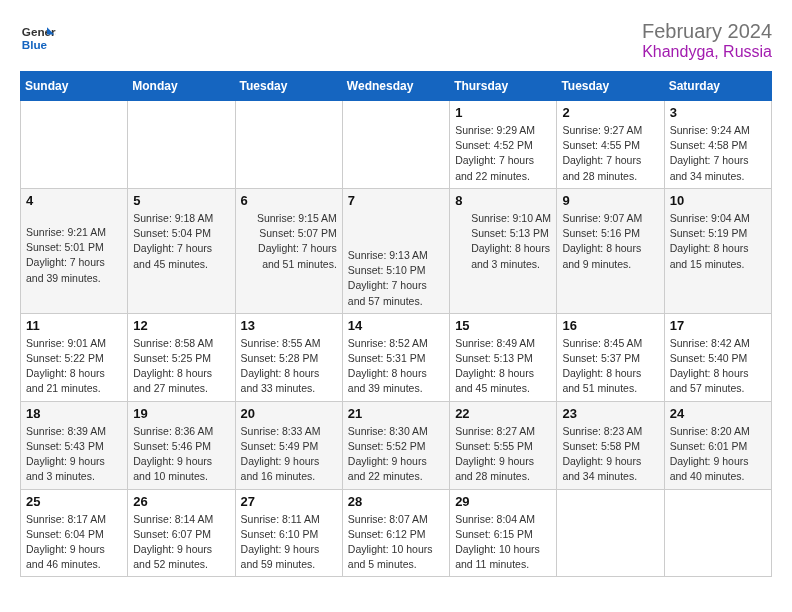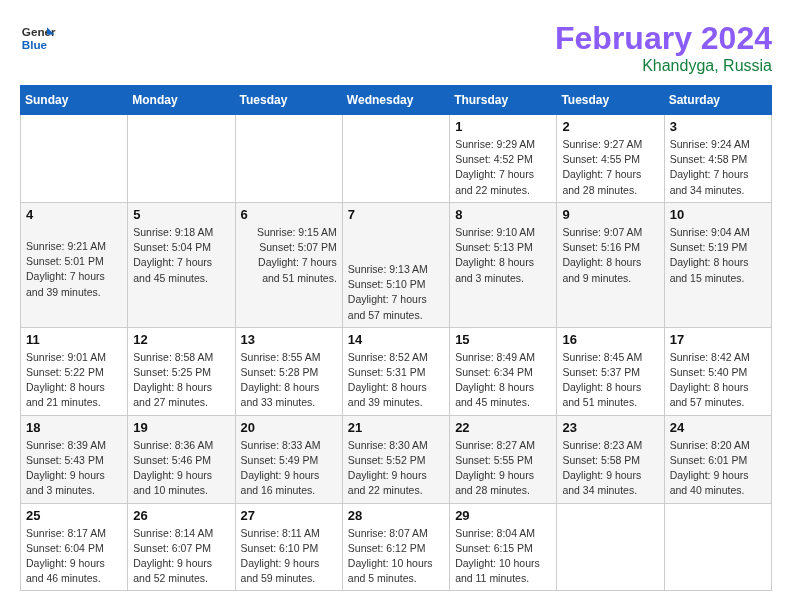--- a/index.html
+++ b/index.html
@@ -20,27 +20,27 @@
       display: flex;
       align-items: center;
       gap: 4px;
     }
     .logo-icon {
       width: 36px;
       height: 36px;
     }
     .title-block { text-align: right; }
     .month-title {
-      font-size: 32px;
-      font-weight: bold;
-      color: #8b5cf6;
+      font-size: 20px;
+      font-weight: normal;
+      color: #737373;
     }
     .location {
       font-size: 16px;
-      color: #15803d;
+      color: #a21caf;
     }
     table {
       width: 100%;
       border-collapse: collapse;
       font-size: 11px;
     }
     thead tr th {
       background-color: #1565C0;
       color: #fff;
       padding: 7px 4px;
@@ -156,21 +156,21 @@
         </td>
         <td>
           <div class="day-num">7</div>
           <div class="day-info" style="white-space: pre-line; margin-top: 40px;">Sunrise: 9:13 AM
 Sunset: 5:10 PM
 Daylight: 7 hours
 and 57 minutes.</div>
         </td>
         <td>
           <div class="day-num">8</div>
-          <div class="day-info" style="white-space: pre-line;">Sunrise: 9:10 AM
+          <div class="day-info" style="white-space: pre-line; margin-left: 16px;">Sunrise: 9:10 AM
 Sunset: 5:13 PM
 Daylight: 8 hours
 and 3 minutes.</div>
         </td>
         <td>
           <div class="day-num">9</div>
           <div class="day-info" style="white-space: pre-line;">Sunrise: 9:07 AM
 Sunset: 5:16 PM
 Daylight: 8 hours
 and 9 minutes.</div>
@@ -208,21 +208,21 @@
         <td>
           <div class="day-num">14</div>
           <div class="day-info" style="white-space: pre-line;">Sunrise: 8:52 AM
 Sunset: 5:31 PM
 Daylight: 8 hours
 and 39 minutes.</div>
         </td>
         <td>
           <div class="day-num">15</div>
           <div class="day-info" style="white-space: pre-line;">Sunrise: 8:49 AM
-Sunset: 6:34 PM
+Sunset: 5:13 PM
 Daylight: 8 hours
 and 45 minutes.</div>
         </td>
         <td>
           <div class="day-num">16</div>
           <div class="day-info" style="white-space: pre-line;">Sunrise: 8:45 AM
 Sunset: 5:37 PM
 Daylight: 8 hours
 and 51 minutes.</div>
         </td>

